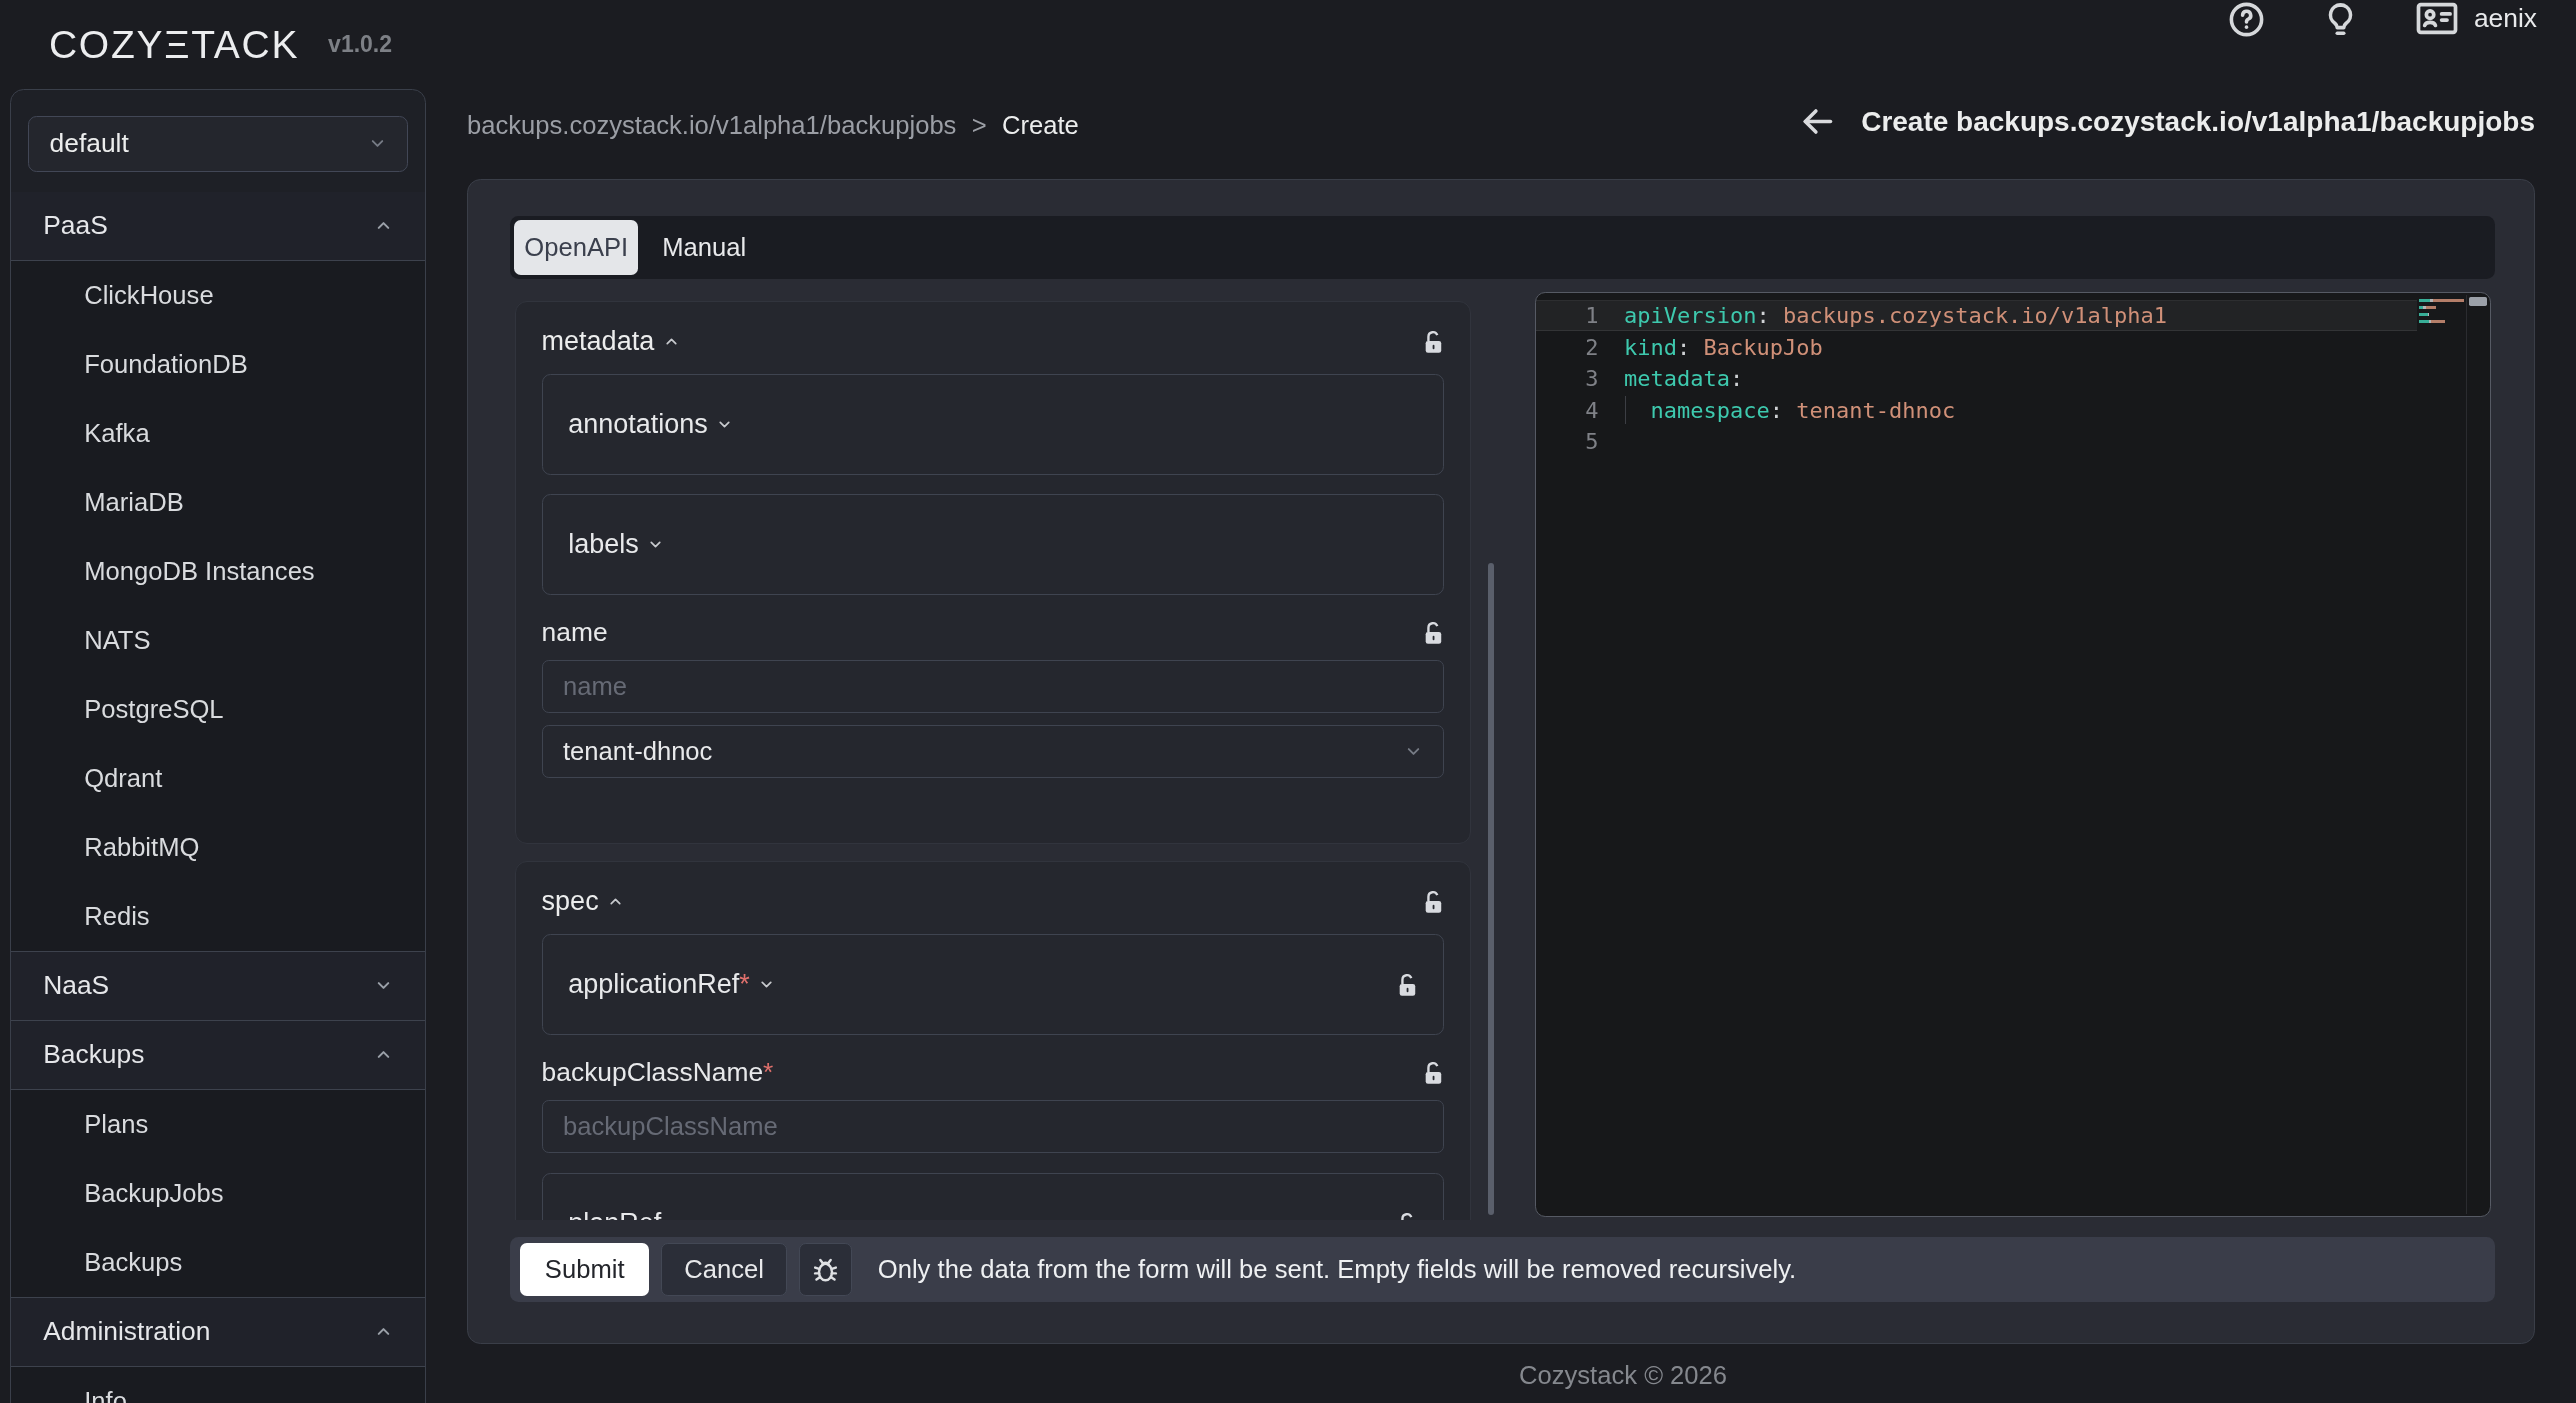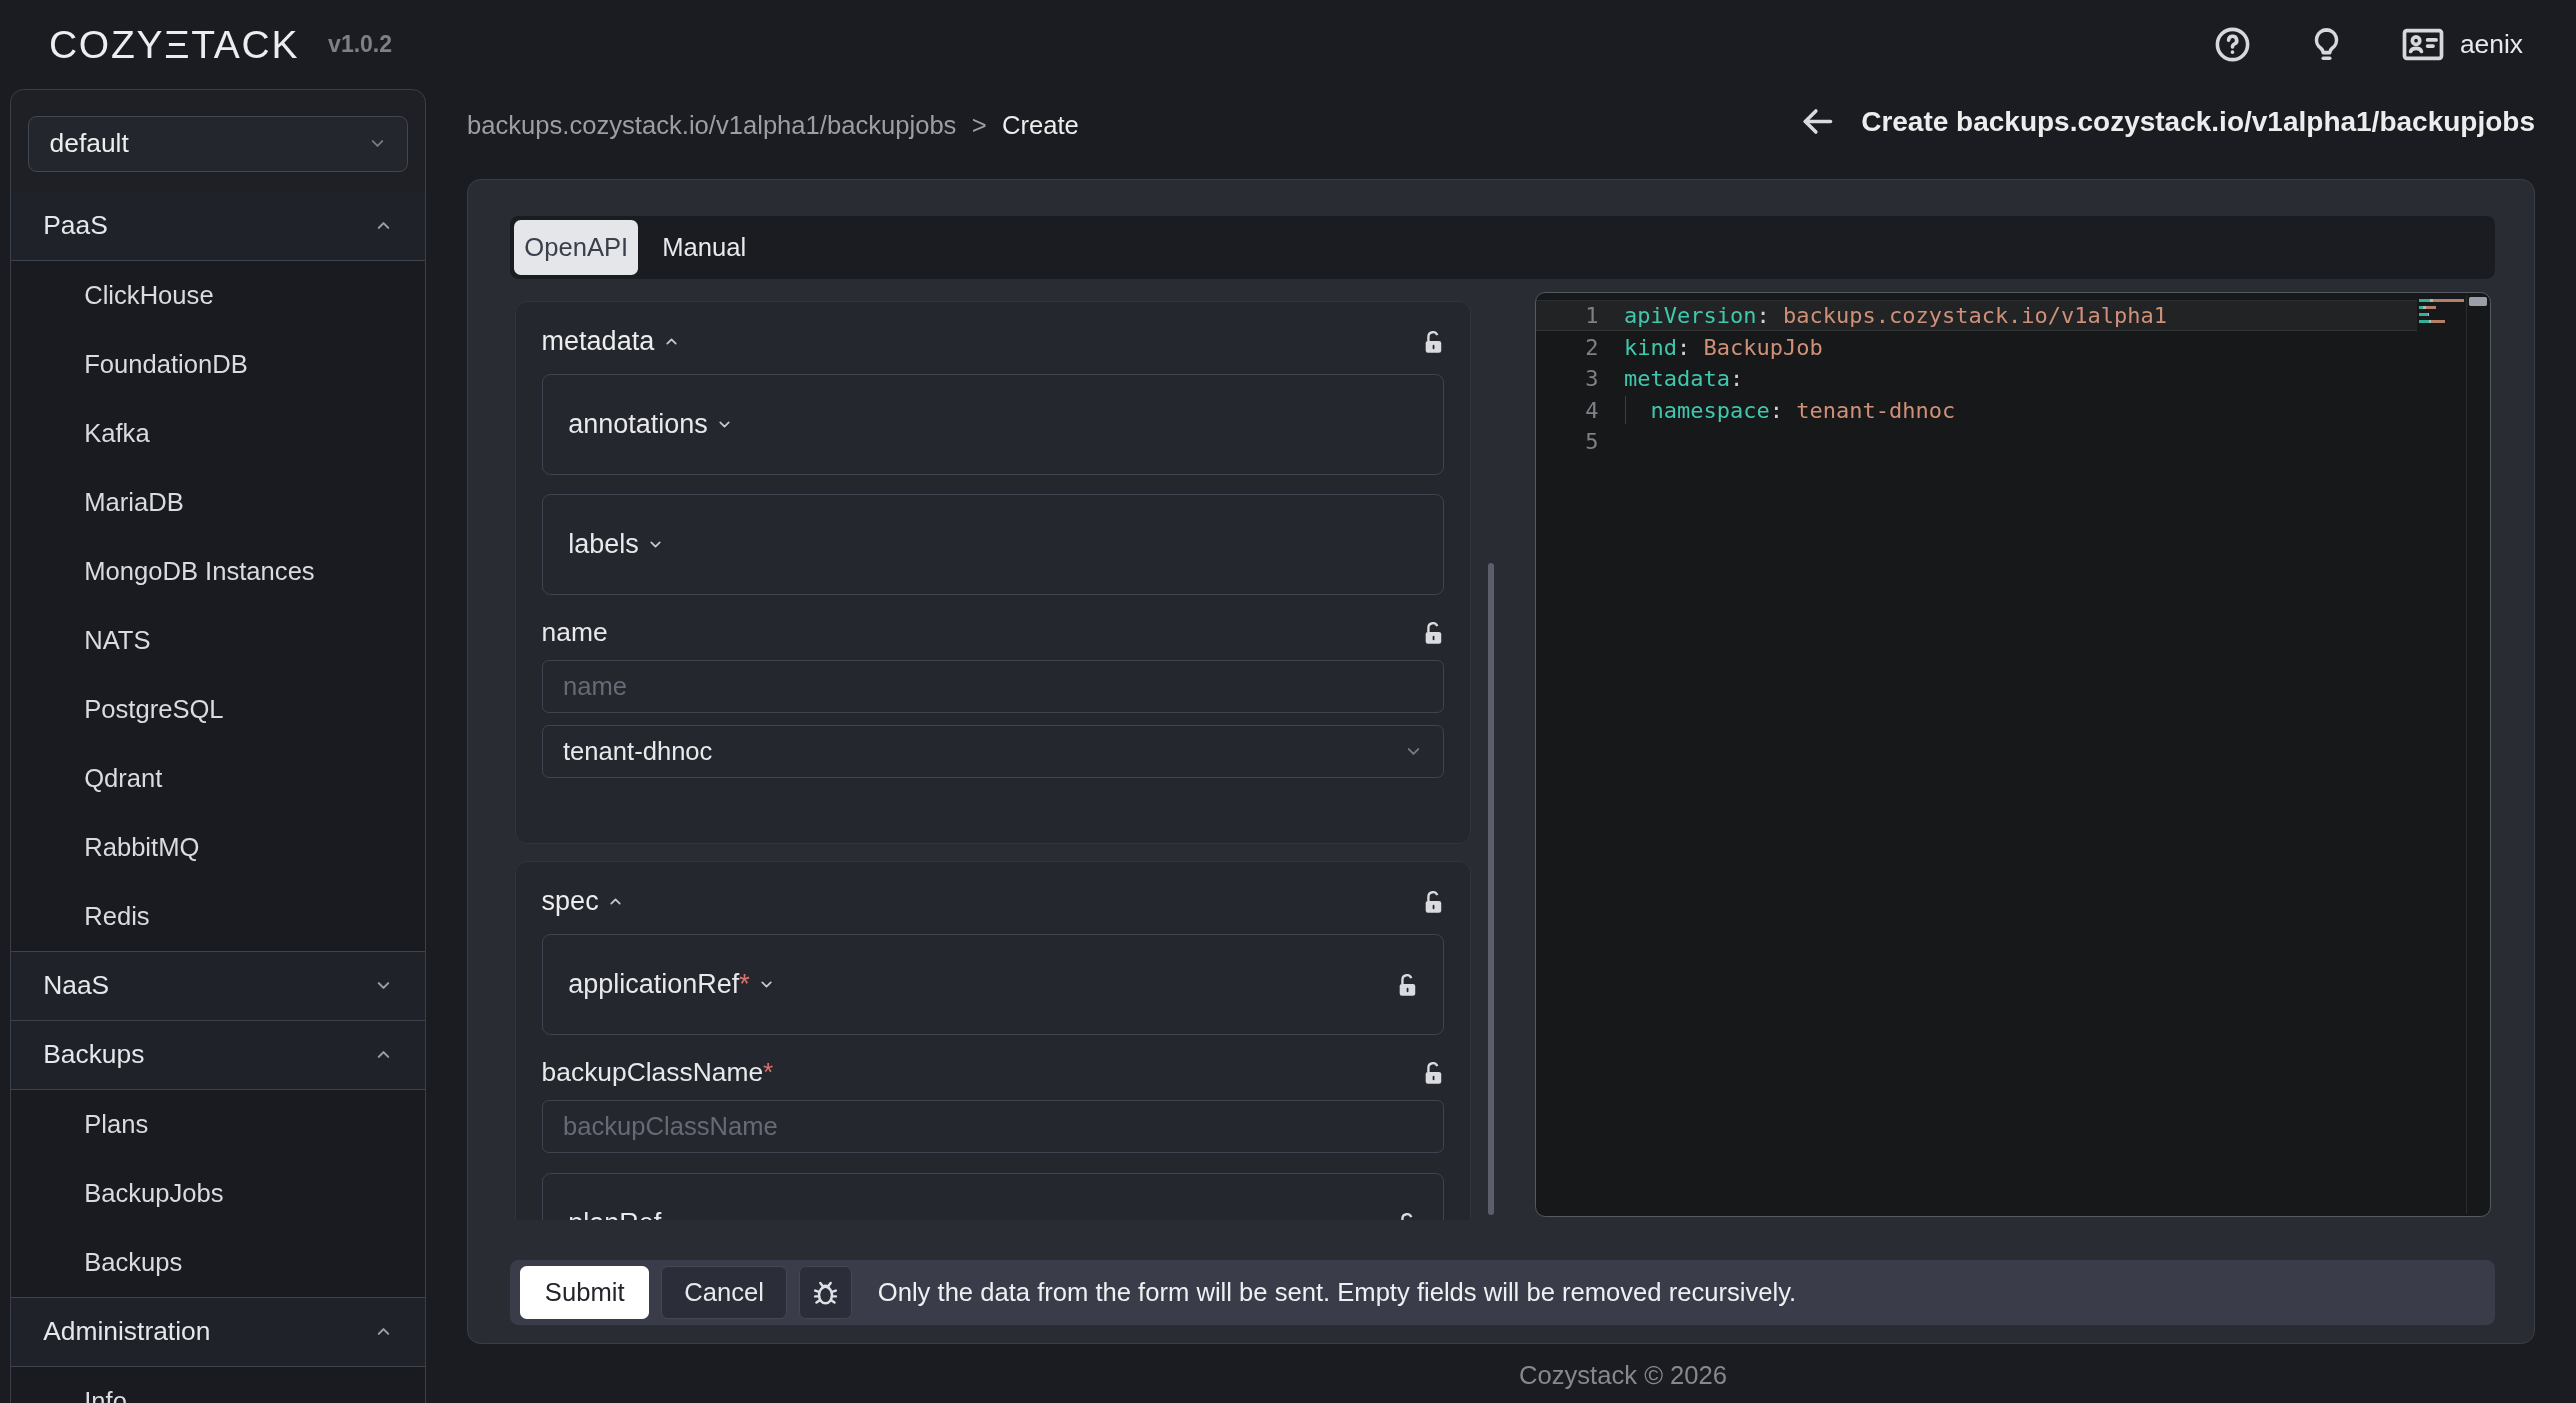--- a/index.html
+++ b/index.html
@@ -3,21 +3,21 @@
 <meta charset="utf-8">
 <style>
   html,body{margin:0;padding:0;background:#101115;}
   .app{position:relative;width:2576px;height:1404px;background:#1b1c21;
        font-family:"Liberation Sans",sans-serif;color:#e8e9eb;overflow:hidden;}
 
   
   .header{position:absolute;left:0;top:0;width:2576px;height:89px;display:flex;align-items:center;}
   .logo{margin-left:49px;font-size:39px;font-weight:300;letter-spacing:1.7px;color:#ecedef;white-space:nowrap;}
   .version{margin-left:29px;font-size:23px;font-weight:700;color:#7d8086;}
-  .hdr-right{position:absolute;right:53px;top:0;height:89px;display:flex;align-items:center;gap:55px;}
+  .hdr-right{position:absolute;right:39px;top:0;height:89px;display:flex;align-items:flex-start;gap:55px;}
   .icon-btn{display:flex;align-items:center;justify-content:center;cursor:pointer;}
   .user-chip{display:flex;align-items:center;gap:15.3px;}
   .user-name{font-size:26.4px;color:#e8e9eb;}
 
   
   .sidebar{position:absolute;left:10.2px;top:89px;width:416px;height:1346px;
            background:#1e2026;border:0.9px solid #3a3f4a;border-radius:13.6px;overflow:hidden;box-sizing:border-box;}
   .ns-select{margin:25.6px 17px 20.4px 17px;height:56px;background:#24262d;border:0.9px solid #424756;border-radius:8.5px;
              display:flex;align-items:center;justify-content:space-between;padding:0 20.4px;box-sizing:border-box;cursor:pointer;}
   .ns-select-value{font-size:26.4px;color:#eceded;}
@@ -86,21 +86,21 @@
   .tok-punc{color:var(--c-yaml_punc,#cfd1d4);}
   .tok-value{color:var(--c-yaml_value,#d09078);}
   .minimap{position:absolute;top:1.7px;bottom:1.7px;right:23px;width:49px;border-right:0.9px solid #2b2c30;}
   .mm-content{position:absolute;left:1.7px;top:4.3px;right:1.7px;}
   .mm-line{display:flex;height:4.3px;margin-bottom:2.6px;}
   .mm-tok{height:3.4px;opacity:.85;}
   .mm-slider{position:absolute;top:4.3px;right:2.6px;width:18px;height:8.5px;background:#9ba0a8;border-radius:1.7px;}
 
   
   .actions{position:absolute;left:42px;top:1057px;width:1985px;height:65px;background:#3a3d49;border-radius:8.5px;
-           display:flex;align-items:center;padding-left:10.2px;box-sizing:border-box;gap:12px;margin-top:23px;}
+           display:flex;align-items:center;padding-left:10.2px;box-sizing:border-box;gap:12px;}
   .btn{height:53px;border-radius:6.8px;display:flex;align-items:center;justify-content:center;font-size:25.6px;cursor:pointer;box-sizing:border-box;}
   .btn-submit{width:129px;background:var(--c-submit_bg,#ffffff);color:#23252b;}
   .btn-cancel{width:126px;background:#2b2e38;border:0.9px solid #434855;color:#e8e9eb;}
   .btn-debug{width:53px;background:#2b2e38;border:0.9px solid #434855;}
   .action-note{margin-left:13.6px;font-size:25.6px;color:#eef0f2;}
 
   .footer{position:absolute;left:1623px;top:1361px;transform:translateX(-50%);font-size:25.6px;color:#85888e;white-space:nowrap;}
 
   .ico{fill:none;stroke:#d6d8db;stroke-width:2.2;stroke-linecap:round;stroke-linejoin:round;}
 </style>

